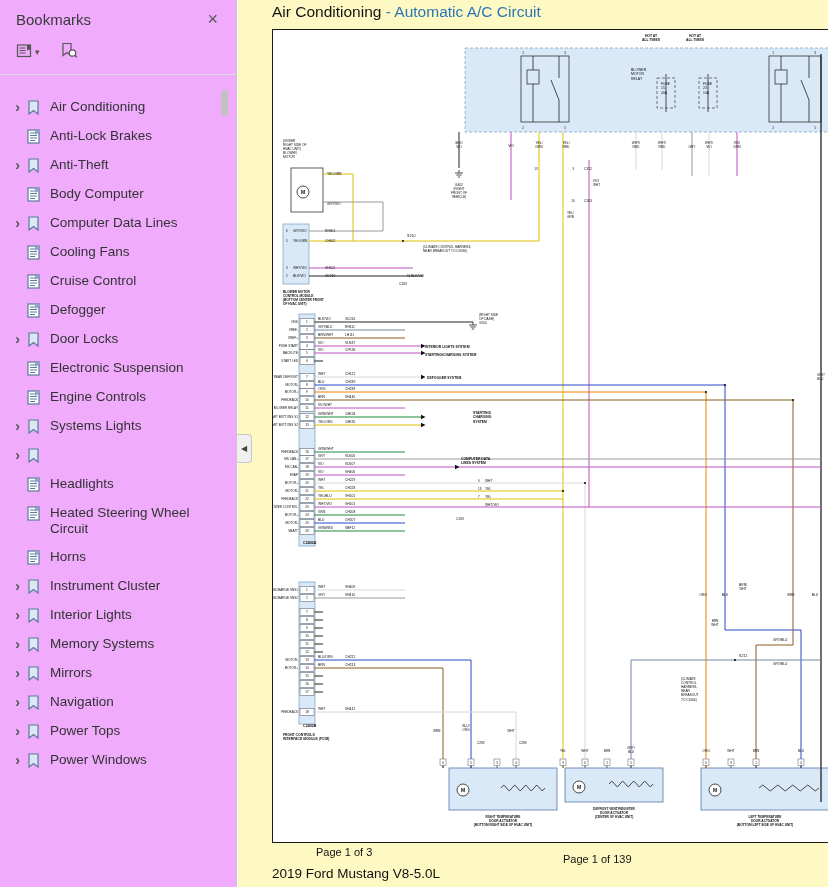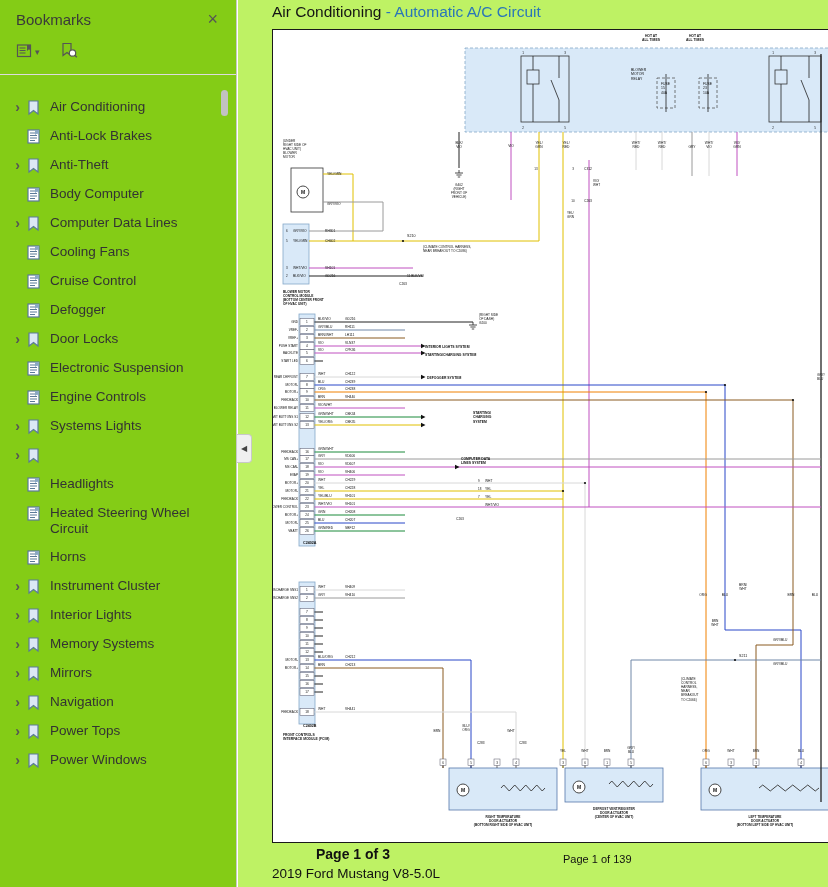--- a/index.html
+++ b/index.html
@@ -1,44 +1,44 @@
 <!DOCTYPE html>
 <html><head>
 <meta charset="utf-8">
 <style>
   html,body{margin:0;padding:0}
   body{width:828px;height:887px;overflow:hidden;position:relative;background:#fff;
        font-family:"Liberation Sans",sans-serif;}
   
-  .sidebar{position:absolute;left:0;top:0;width:237px;height:887px;background:#84cc16;
+  .sidebar{position:absolute;left:0;top:0;width:237px;height:887px;background:#f0abfc;
            border-right:1px solid #c8c8c8;box-sizing:border-box;}
   .sb-header{display:flex;justify-content:space-between;align-items:center;padding:10px 12px 4px 16px;}
   .sb-title{font-size:15px;color:#3a3a3a;}
   .close-btn{background:none;border:none;font-size:18px;color:#555;cursor:pointer;padding:0 6px;line-height:1;}
   .sb-toolbar{display:flex;align-items:center;gap:16px;padding:8px 14px 10px 14px;border-bottom:1px solid #dcdcdc;}
   .tb-btn{background:none;border:none;display:flex;align-items:center;gap:3px;color:#555;padding:2px;cursor:pointer;}
   .tb-caret{font-size:9px;color:#555;}
   .sb-list{position:absolute;top:87px;left:0;right:16px;bottom:0;overflow:hidden;padding-top:6px;}
   .bm-row{display:flex;align-items:flex-start;padding:6px 2px 6px 10px;cursor:pointer;}
   .bm-chev{width:15px;font-size:14px;color:#555;flex:none;line-height:17px;text-align:center;font-weight:bold;}
   .bm-icon{width:17px;height:17px;flex:none;margin-right:8px;margin-top:0;}
   .bm-label{font-size:13.5px;color:#333;line-height:16px;max-width:150px;}
   .sb-scroll{position:absolute;right:8px;top:90px;width:7px;height:780px;}
   .sb-thumb{width:7px;height:26px;background:#c2c2c2;border-radius:4px;cursor:pointer;}
   .collapse-tab{position:absolute;left:237px;top:434px;width:14px;height:27px;background:#f0f0f0;
                 border:1px solid #c8c8c8;border-left:none;border-radius:0 4px 4px 0;display:flex;
                 align-items:center;justify-content:center;font-size:8px;color:#444;cursor:pointer;z-index:5;}
   
-  .main{position:absolute;left:238px;top:0;width:590px;height:887px;background:#bef264;overflow:hidden;}
+  .main{position:absolute;left:238px;top:0;width:590px;height:887px;background:#fef9c3;overflow:hidden;}
   .doc-title{position:absolute;left:34px;top:3px;font-size:15.5px;color:#141414;white-space:nowrap;}
   .doc-title .blue{color:#2a76b8;}
   .page{position:absolute;left:34px;top:29px;width:600px;height:814px;border:1.5px solid #1a1a1a;
         box-sizing:border-box;background:#fff;}
   .page svg{position:absolute;left:0;top:0;}
-  .f1{position:absolute;left:34px;top:846px;font-size:14px;font-weight:bold;color:#111;padding-left:44px;}
+  .f1{position:absolute;left:34px;top:846px;font-size:11px;font-weight:normal;color:#111;padding-left:44px;}
   .f2{position:absolute;left:34px;top:866px;font-size:13.5px;color:#111;text-align:center;}
   .f3{position:absolute;left:325px;top:853px;font-size:11px;color:#111;}
 </style>
 </head>
 <body>
 
 <aside class="sidebar">
   <div class="sb-header">
     <span class="sb-title">Bookmarks</span>
     <button class="close-btn">×</button>

